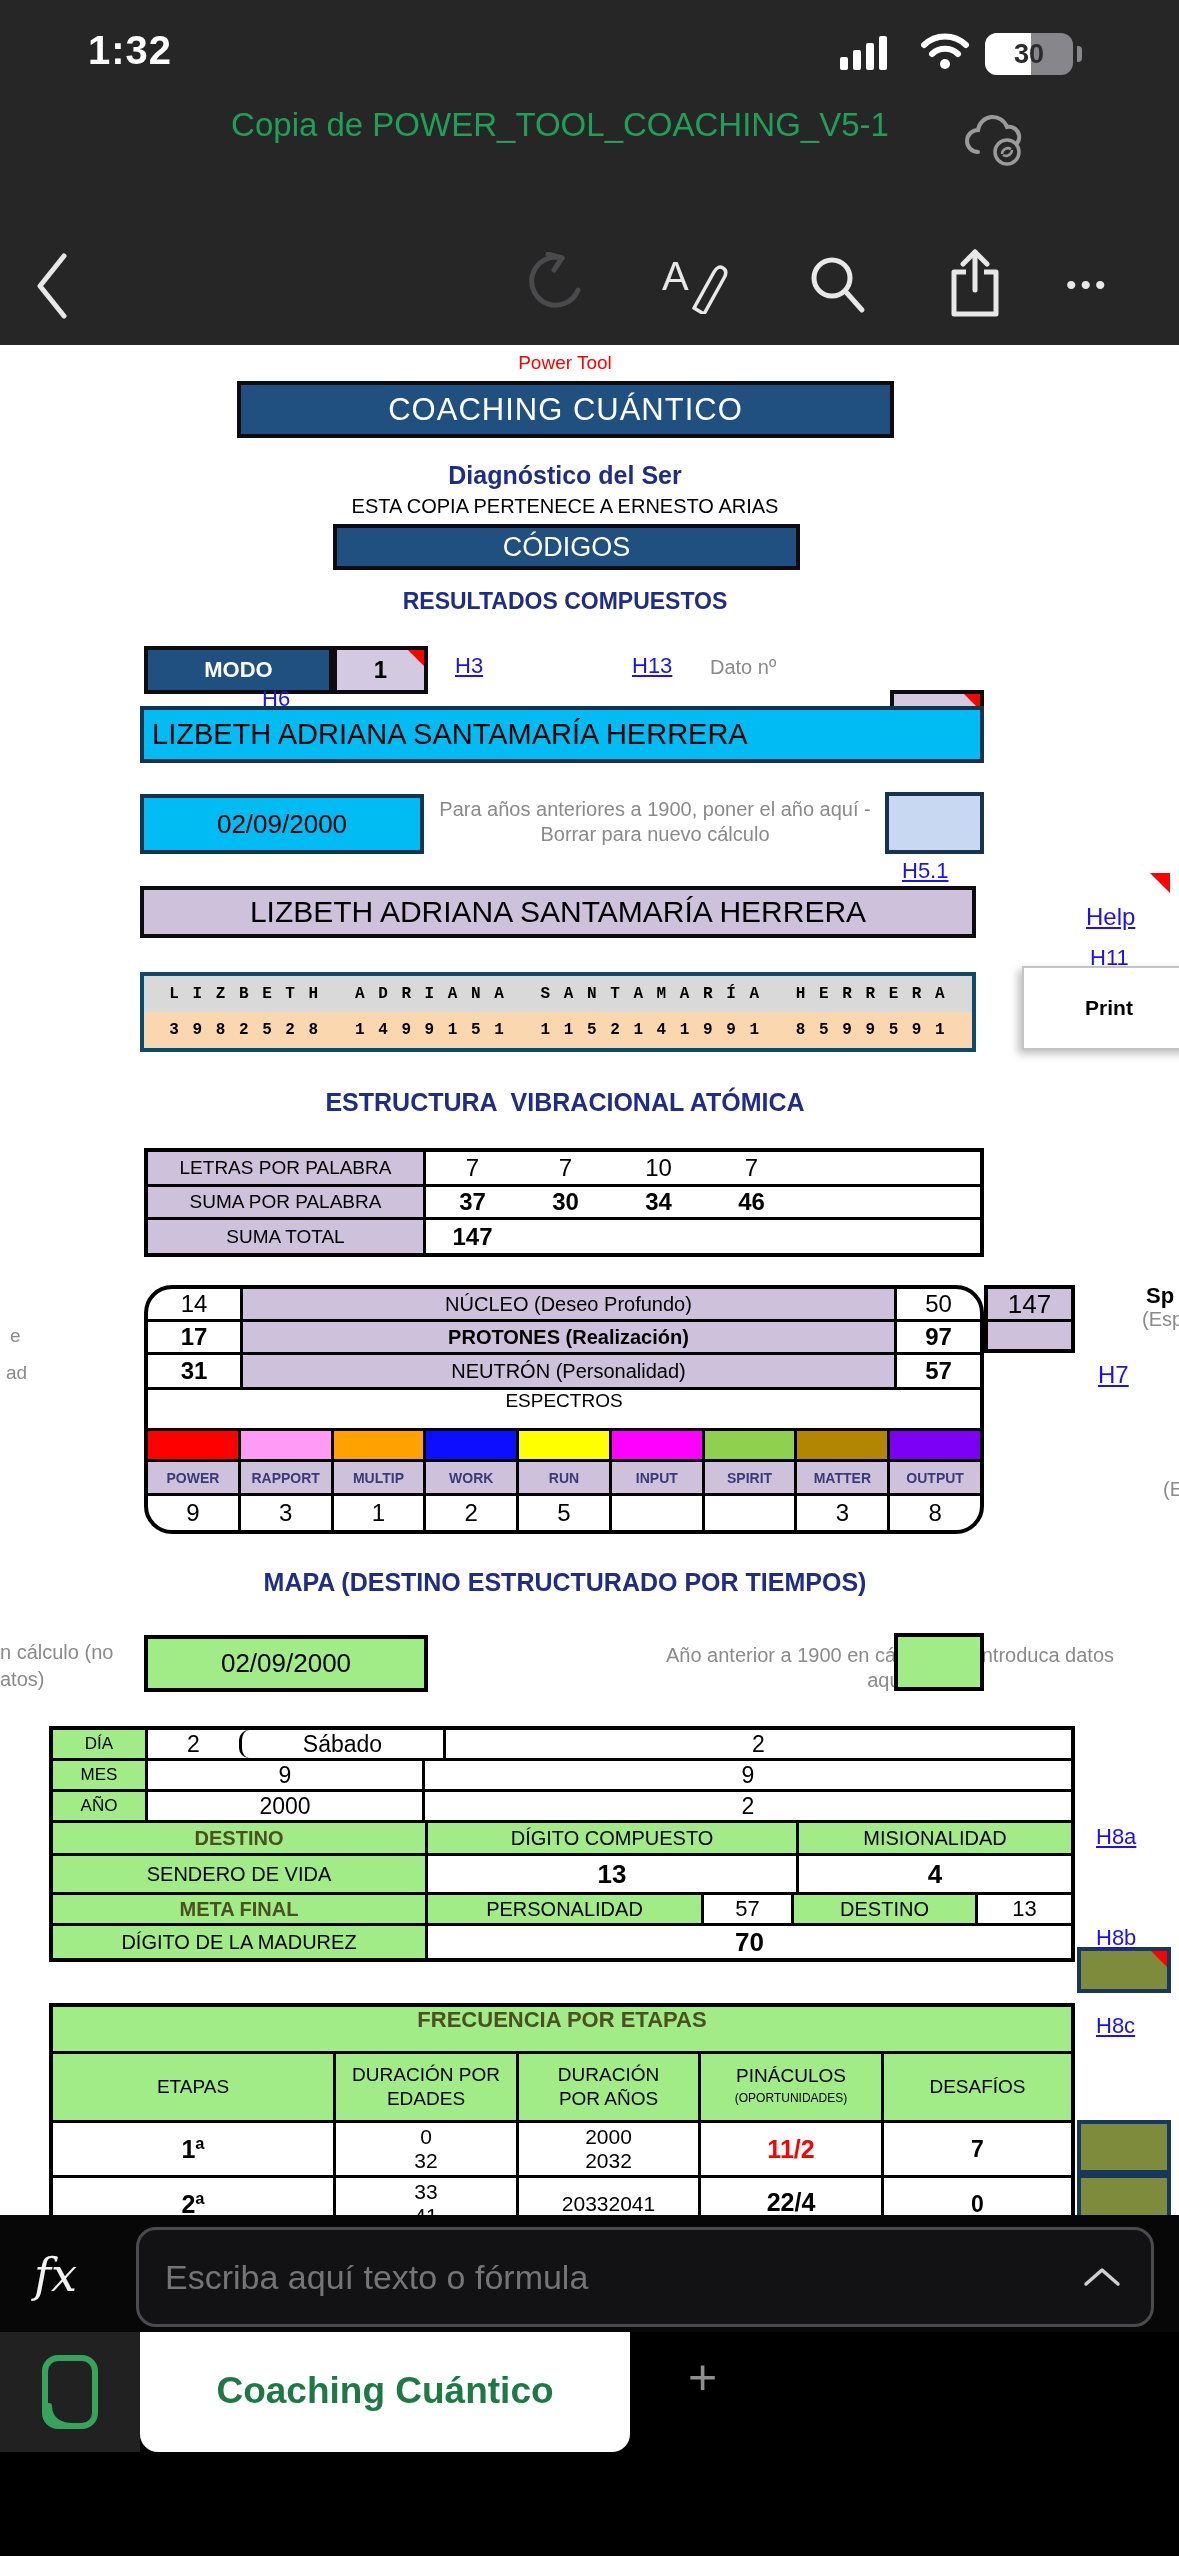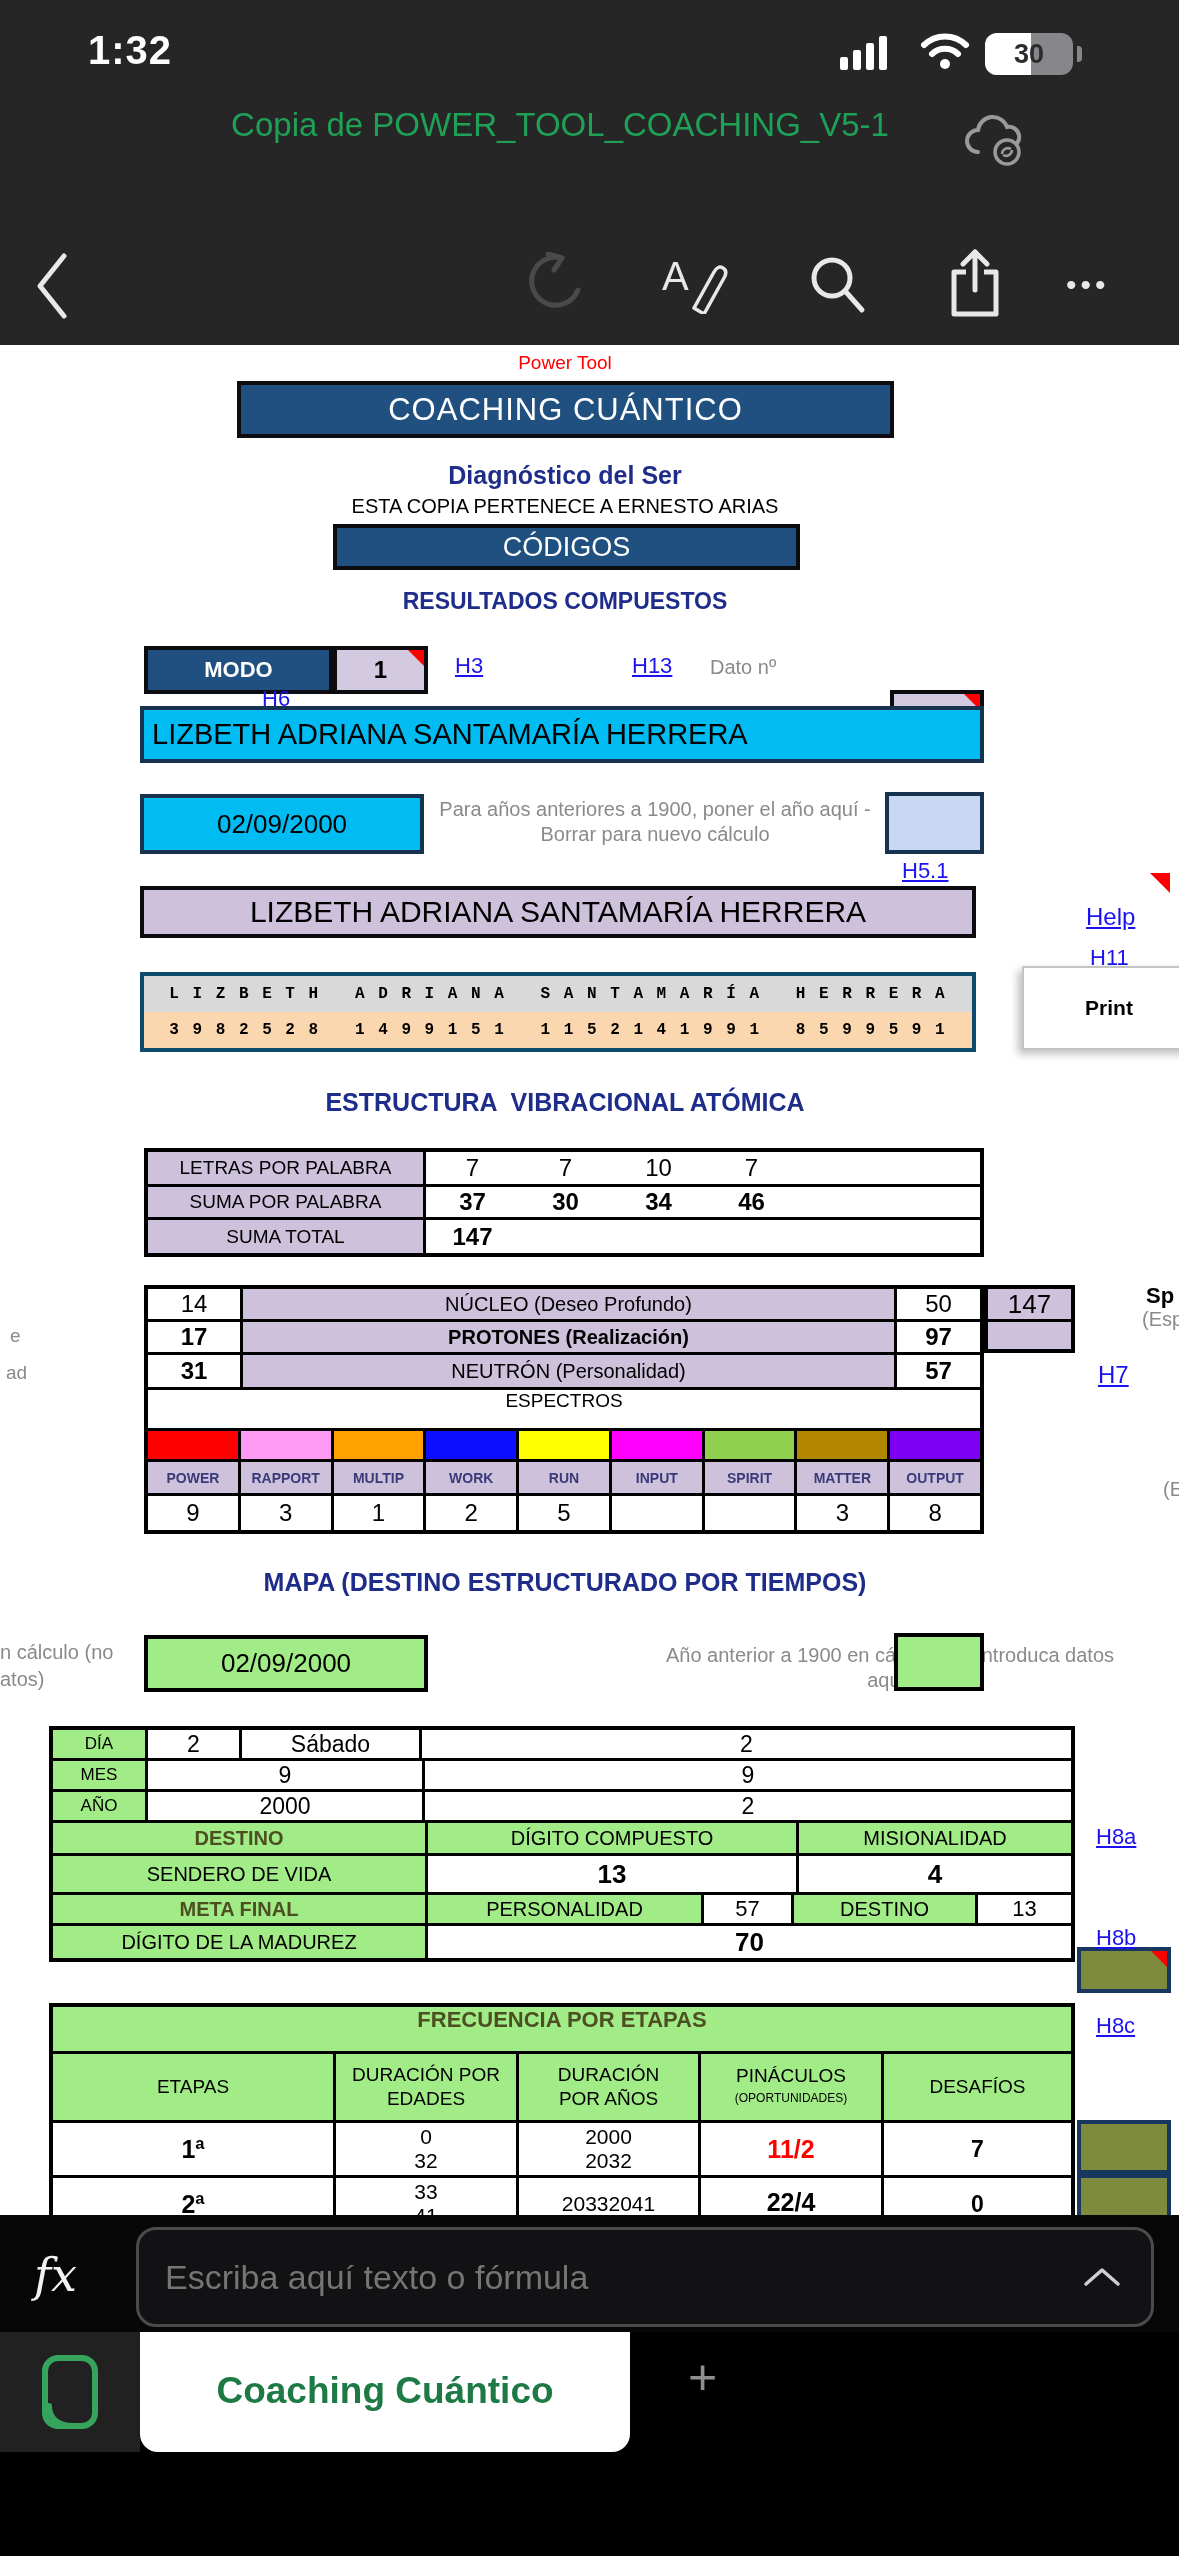--- a/index.html
+++ b/index.html
@@ -179,21 +179,21 @@
         </div>
       </div>
     </div>
 
     <div class="abs grayt" style="left:10px;top:980px;font-size:19px;">e</div>
     <div class="abs grayt" style="left:6px;top:1017px;font-size:19px;">ad</div>
     <div class="abs" style="left:1146px;top:938px;font-size:22px;font-weight:bold;">Sp</div>
     <div class="abs grayt" style="left:1142px;top:963px;font-size:20px;">(Esp</div>
     <div class="abs grayt" style="left:1163px;top:1133px;font-size:20px;">(E</div>
 
-    <div class="abs tbl" style="left:144px;top:940px;width:832px;">
+    <div class="abs tbl" style="left:144px;top:940px;width:832px;border-radius:28px;">
       <div class="trow" style="height:30px;font-size:24px;">
         <div class="c" style="width:92px;">14</div>
         <div class="c lav bl" style="flex:1;font-size:20px;">NÚCLEO (Deseo Profundo)</div>
         <div class="c bl" style="width:86px;">50</div>
       </div>
       <div class="trow sep" style="height:30px;font-size:24px;font-weight:bold;">
         <div class="c" style="width:92px;">17</div>
         <div class="c lav bl" style="flex:1;font-size:20px;">PROTONES (Realización)</div>
         <div class="c bl" style="width:86px;">97</div>
       </div>
@@ -250,21 +250,21 @@
     <div class="abs grayt" style="left:0;top:1323px;font-size:20px;">atos)</div>
 
     <div class="abs flex" style="left:144px;top:1290px;width:276px;height:49px;background:#A2EC87;border:4px solid #000;font-size:26px;">02/09/2000</div>
     <div class="abs ctr grayt" style="left:650px;top:1298px;width:480px;font-size:20px;line-height:25px;">Año anterior a 1900 en cálculo (no introduca datos aquí)</div>
     <div class="abs" style="left:894px;top:1288px;width:82px;height:50px;background:#A2EC87;border:4px solid #000;"></div>
 
     <div class="abs tbl" style="left:49px;top:1381px;width:1018px;background:#fff;">
       <div class="trow" style="height:28px;">
         <div class="c grn" style="width:92px;font-size:17px;">DÍA</div>
         <div class="c bl" style="width:94px;font-size:23px;">2</div>
-        <div class="c bl" style="width:180px;font-size:23px;">Sábado</div>
+        <div class="c bl" style="width:204px;font-size:23px;border-radius:10px;">Sábado</div>
         <div class="c bl" style="flex:1;font-size:23px;">2</div>
       </div>
       <div class="trow sep" style="height:28px;">
         <div class="c grn" style="width:92px;font-size:17px;">MES</div>
         <div class="c bl" style="width:277px;font-size:23px;">9</div>
         <div class="c bl" style="flex:1;font-size:23px;">9</div>
       </div>
       <div class="trow sep" style="height:28px;">
         <div class="c grn" style="width:92px;font-size:17px;">AÑO</div>
         <div class="c bl" style="width:277px;font-size:23px;">2000</div>

